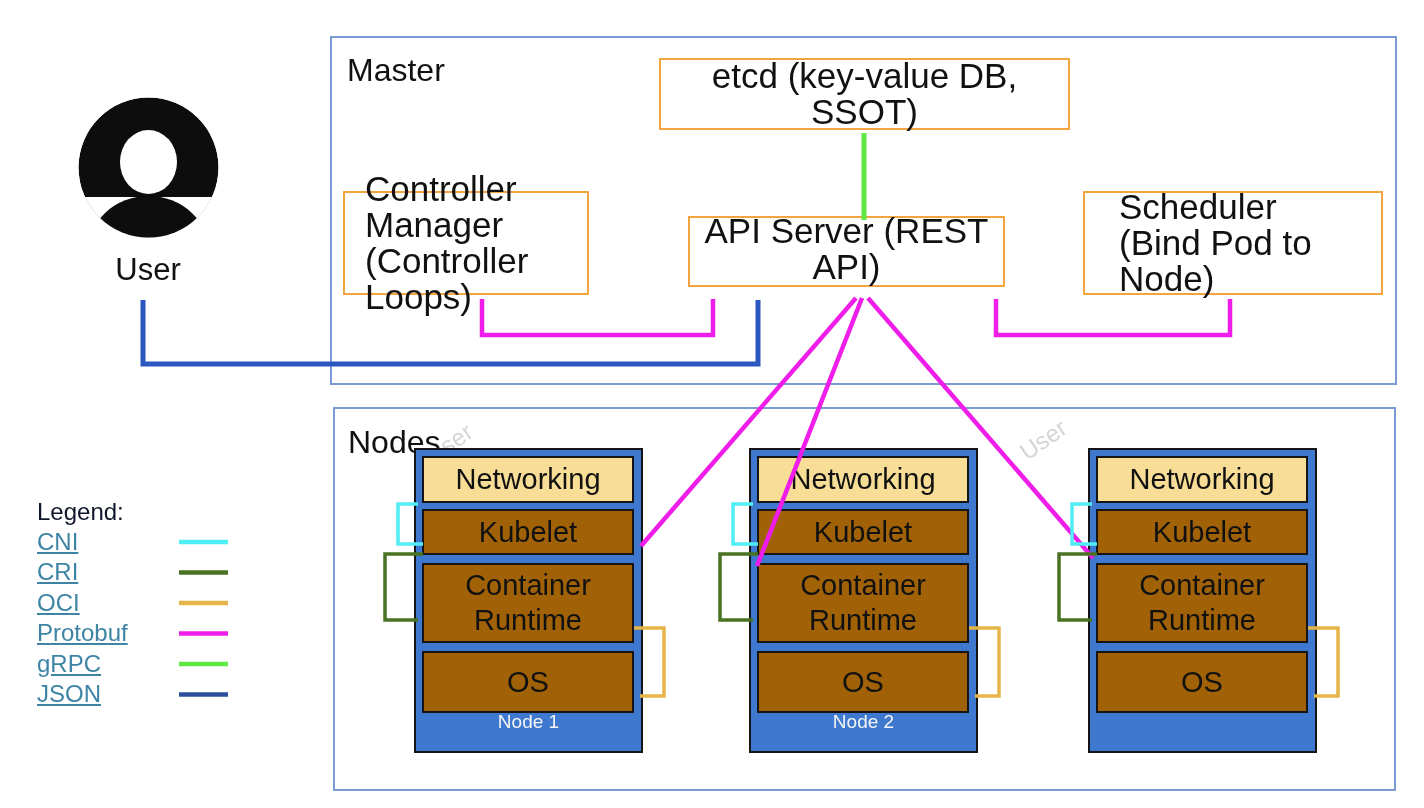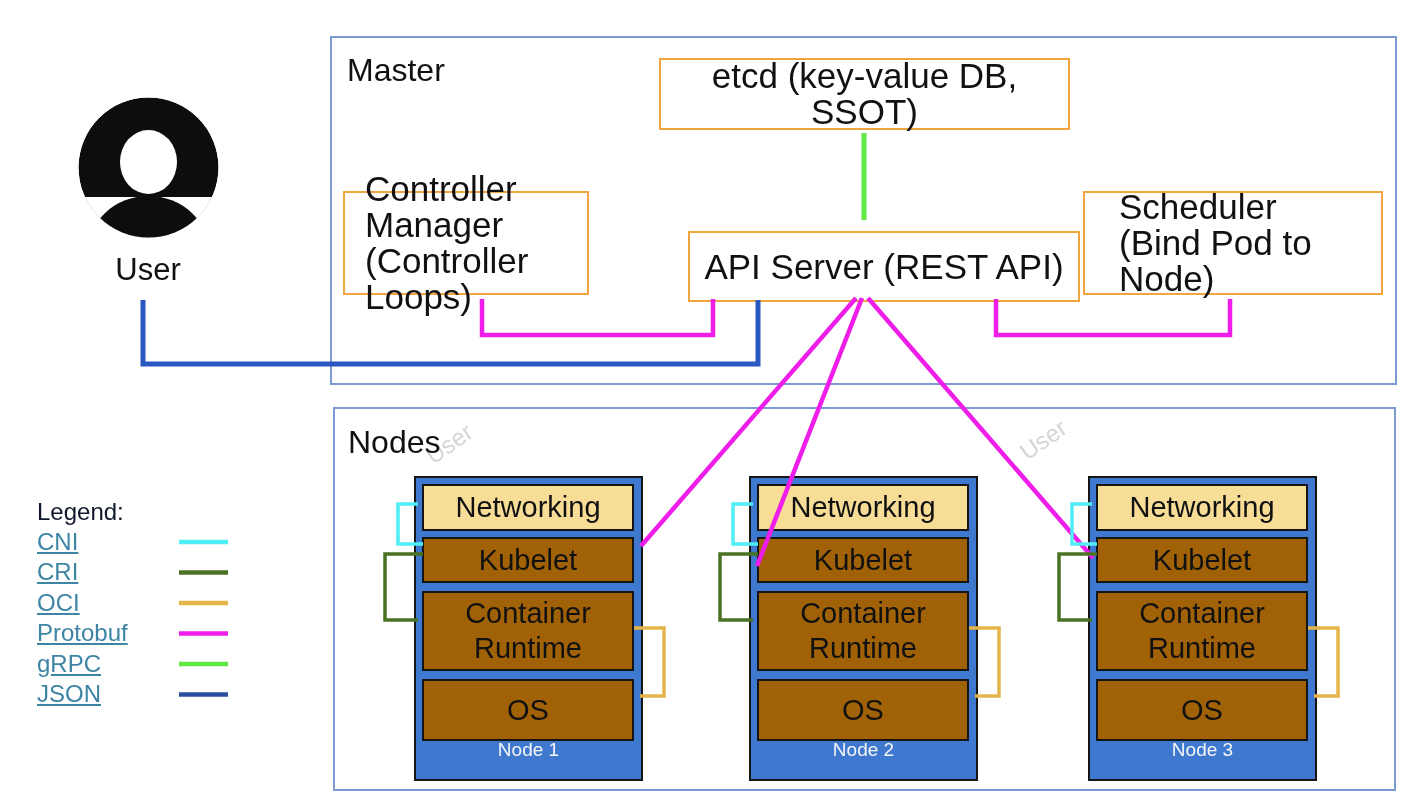--- a/index.html
+++ b/index.html
@@ -14,24 +14,24 @@
   .section-title{position:absolute;font-size:32px;color:#111;z-index:3;}
   #master-title{left:347px;top:52px;}
   #nodes-title{left:348px;top:424px;}
   
   .obox{position:absolute;background:#fff;border:2px solid #f2a43e;box-sizing:border-box;
         font-size:35px;line-height:36px;color:#111;z-index:3;}
   .obox.center{display:flex;align-items:center;justify-content:center;text-align:center;}
   .obox.lines{display:flex;flex-direction:column;justify-content:center;padding-left:20px;}
   #etcd-box{left:659px;top:58px;width:411px;height:72px;}
   #cm-box{left:343px;top:191px;width:246px;height:104px;}
-  #api-box{left:688px;top:231px;width:392px;height:71px;}
+  #api-box{left:688px;top:216px;width:317px;height:71px;align-items:flex-end;}
   #sched-box{left:1083px;top:191px;width:300px;height:104px;padding-left:34px;}
   
-  .node{position:absolute;top:476px;width:229px;height:305px;background:#3e78cf;
+  .node{position:absolute;top:448px;width:229px;height:305px;background:#3e78cf;
         border:2px solid #151515;box-sizing:border-box;z-index:3;}
   #node-1{left:414px;} #node-2{left:749px;} #node-3{left:1088px;}
   .layer{position:absolute;left:6px;width:212px;background:#a16207;border:2px solid #151515;
          box-sizing:border-box;display:flex;align-items:center;justify-content:center;
          text-align:center;font-size:29px;line-height:35px;color:#111;}
   .layer.net{top:6px;height:47px;background:#f7dd96;}
   .layer.kubelet{top:59px;height:46px;}
   .layer.runtime{top:113px;height:80px;}
   .layer.os{top:201px;height:62px;}
   .node-label{position:absolute;left:0;top:261px;width:100%;text-align:center;
@@ -119,21 +119,20 @@
       </div>
     <div class="layer kubelet">
       <span>Kubelet</span>
       </div>
     <div class="layer runtime">
       <span>Container Runtime</span>
       </div>
     <div class="layer os">
       <span>OS</span>
       </div>
-    <div class="node-label">Node 3</div>
   </div>
 
   <svg id="user-figure" viewBox="0 0 145 145">
     <defs>
         <clipPath id="user-clip">
           <circle cx="72.5" cy="72.5" r="70"></circle>
         </clipPath>
       </defs>
     <g clip-path="url(#user-clip)">
       <circle cx="72.5" cy="72.5" r="70" fill="#0d0d0d"></circle>

